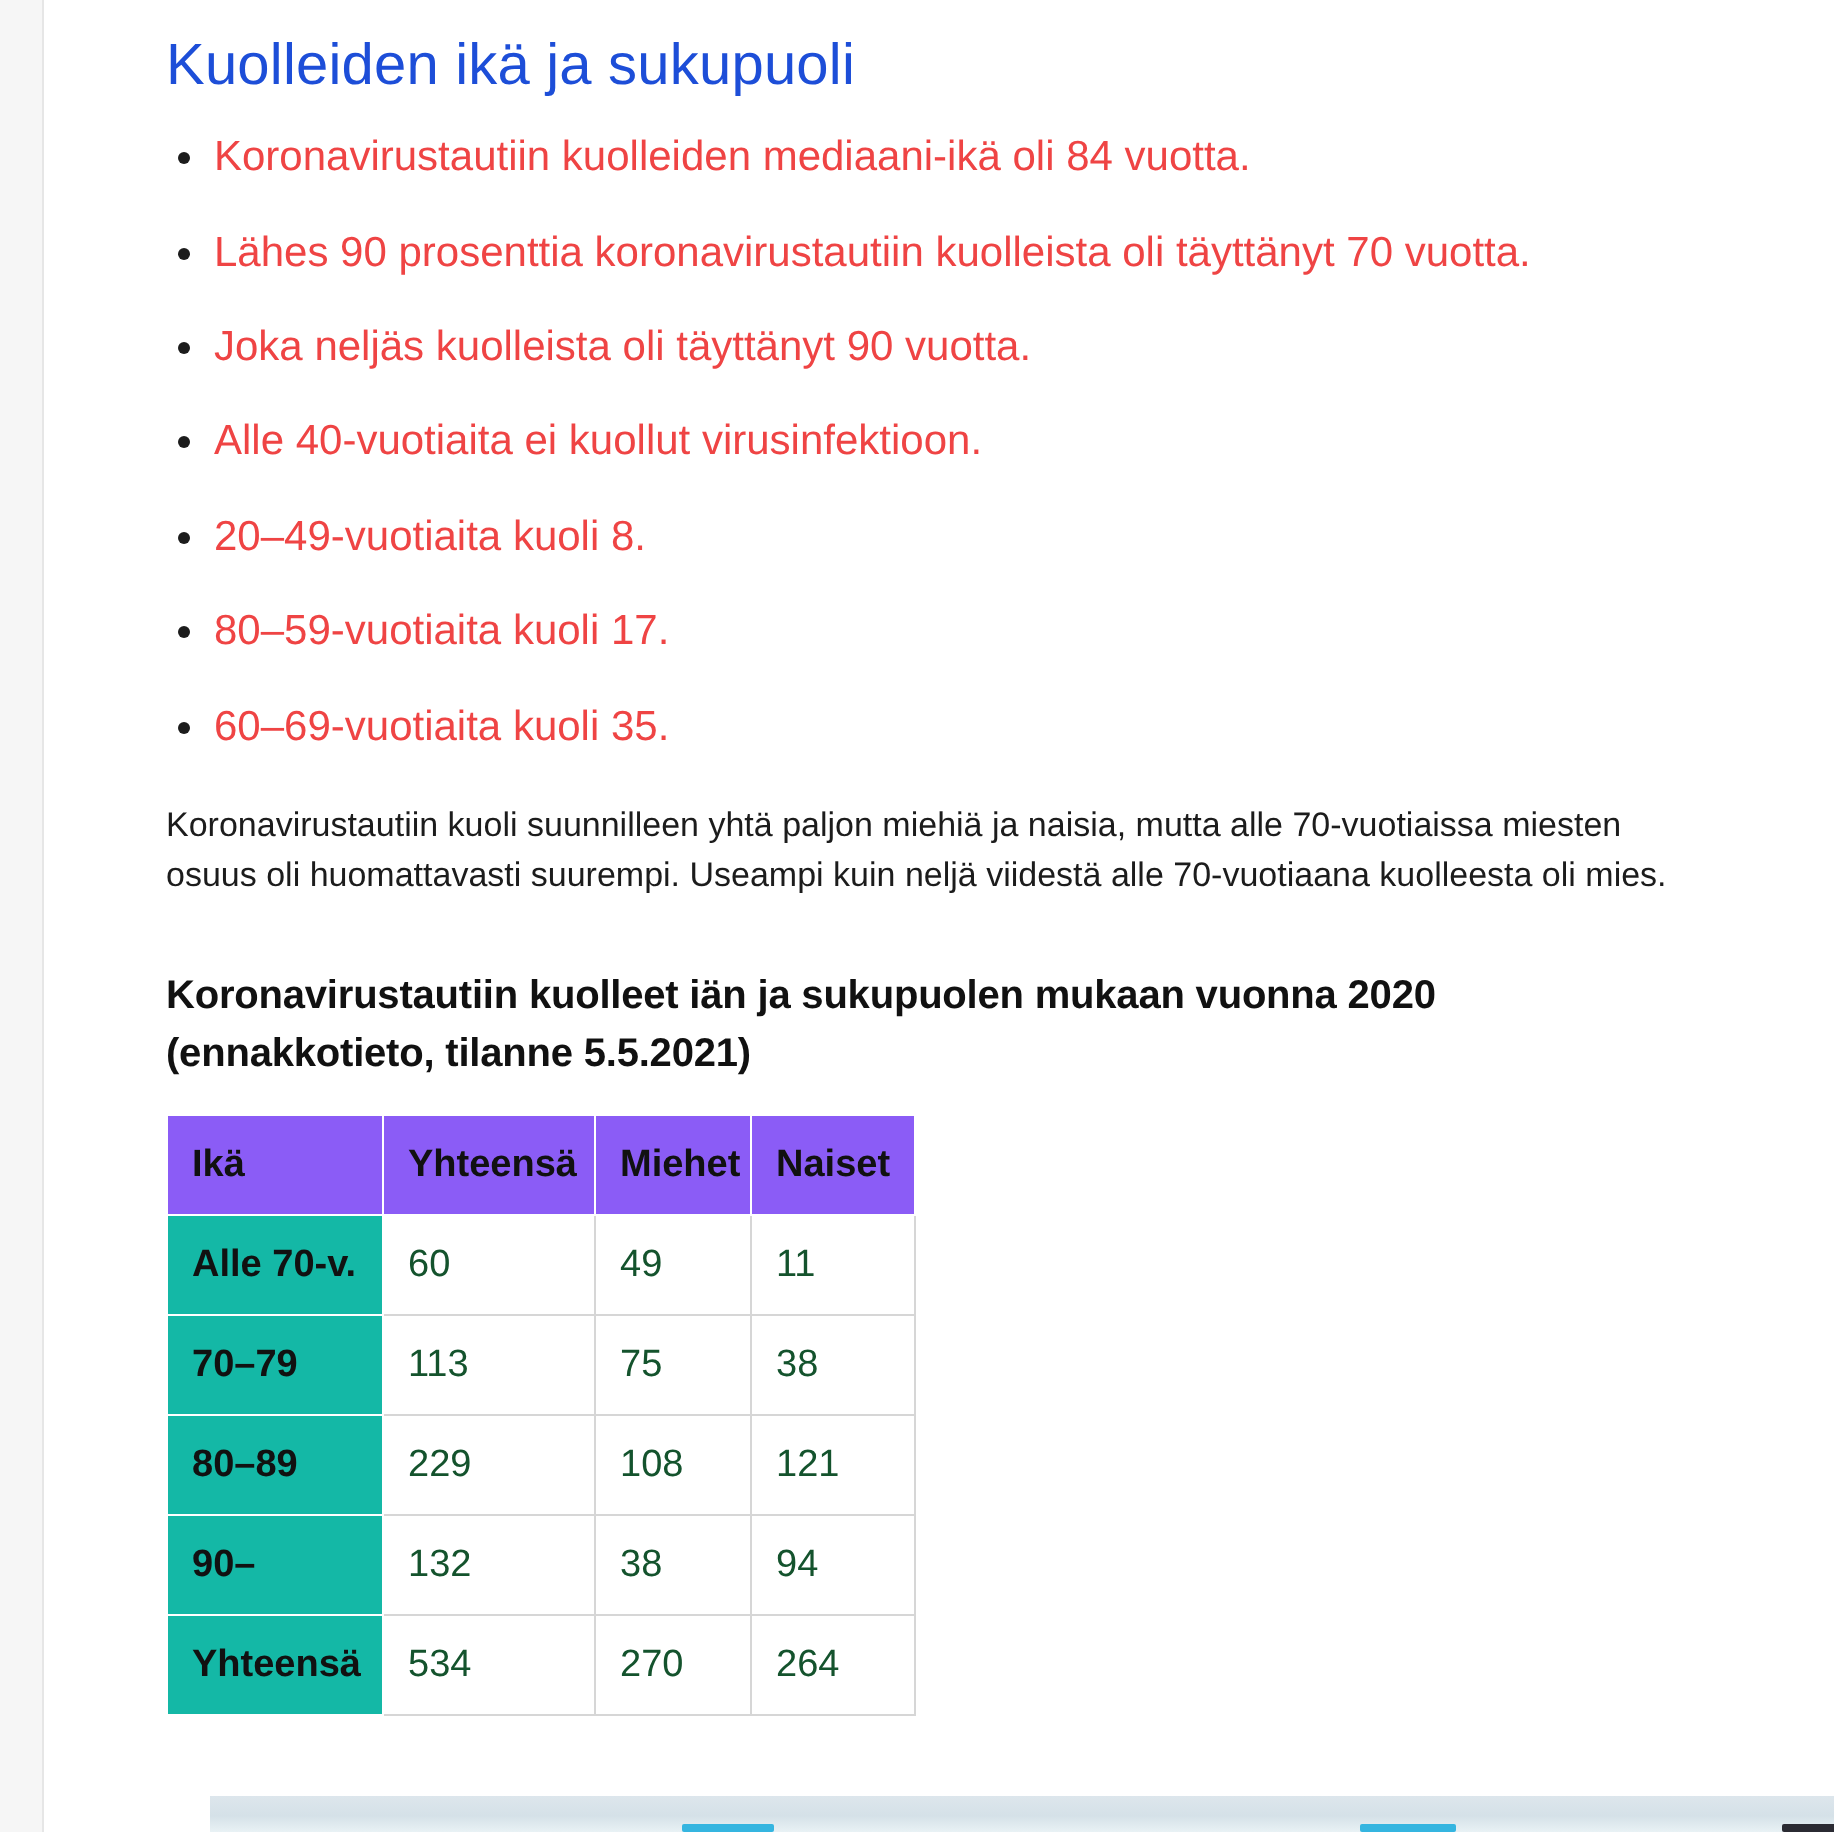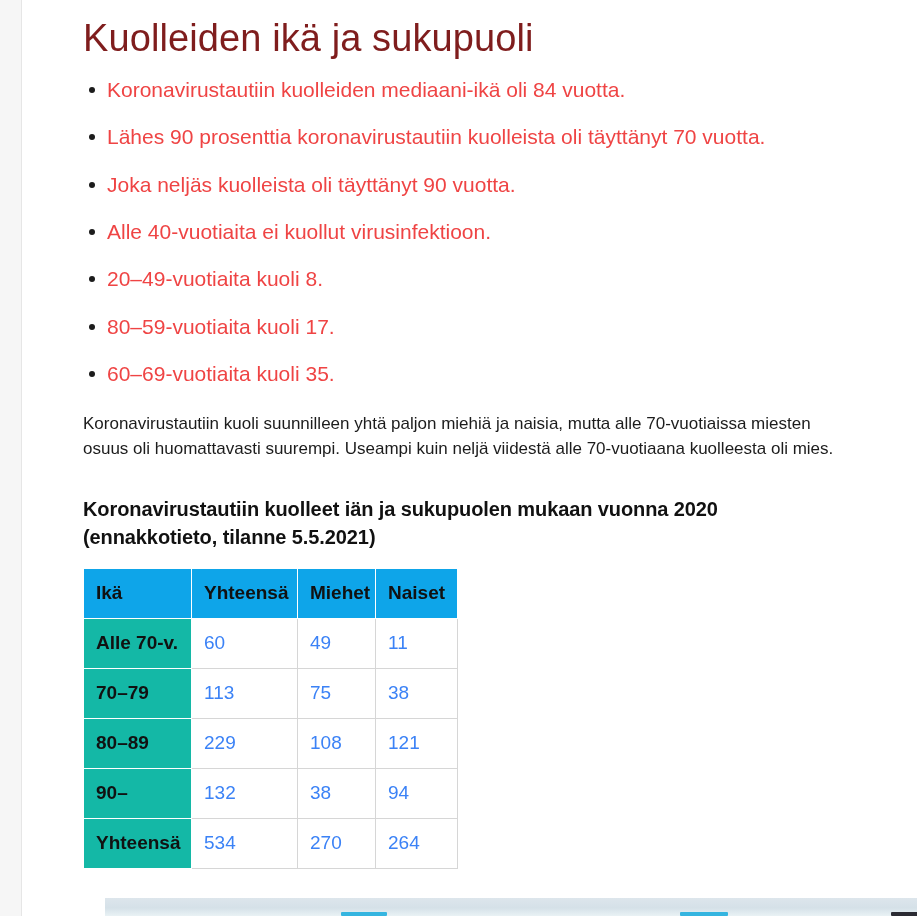--- a/index.html
+++ b/index.html
@@ -37,25 +37,25 @@
     background: #ffffff;
     overflow: hidden;
   }
 
   .content {
     padding: 16px 40px 0 60px;
     box-sizing: border-box;
   }
 
   h1.page-title {
-    font-size: 38px;
+    font-size: 29px;
     font-weight: 400;
     line-height: 1.18;
     margin: 0 0 14px 0;
-    color: #7f1d1d;
+    color: #1d4ed8;
     letter-spacing: 0.1px;
   }
 
   ul.fact-list {
     list-style: none;
     margin: 0 0 0 0;
     padding: 0;
   }
   ul.fact-list li {
     position: relative;
@@ -110,36 +110,36 @@
   table.deaths-table td {
     border: 1px solid #ffffff;
     padding: 11px 10px 11px 12px;
     text-align: left;
     vertical-align: middle;
     box-sizing: border-box;
     height: 50px;
     white-space: nowrap;
   }
   table.deaths-table thead th {
-    background: #0ea5e9;
+    background: #8b5cf6;
     font-weight: bold;
     color: #111111;
     border-bottom: 1px solid #ffffff;
   }
   table.deaths-table tbody th.row-head {
     background: #14b8a6;
     font-weight: bold;
     color: #111111;
   }
   table.deaths-table tbody td {
     background: #ffffff;
     border: 1px solid #d6d6d6;
     border-top: none;
     font-weight: normal;
-    color: #3b82f6;
+    color: #14532d;
   }
   table.deaths-table tbody tr:first-child td {
     border-top: 1px solid #d6d6d6;
   }
 
   
   .taskbar {
     position: absolute;
     left: 105px;
     bottom: 0;

